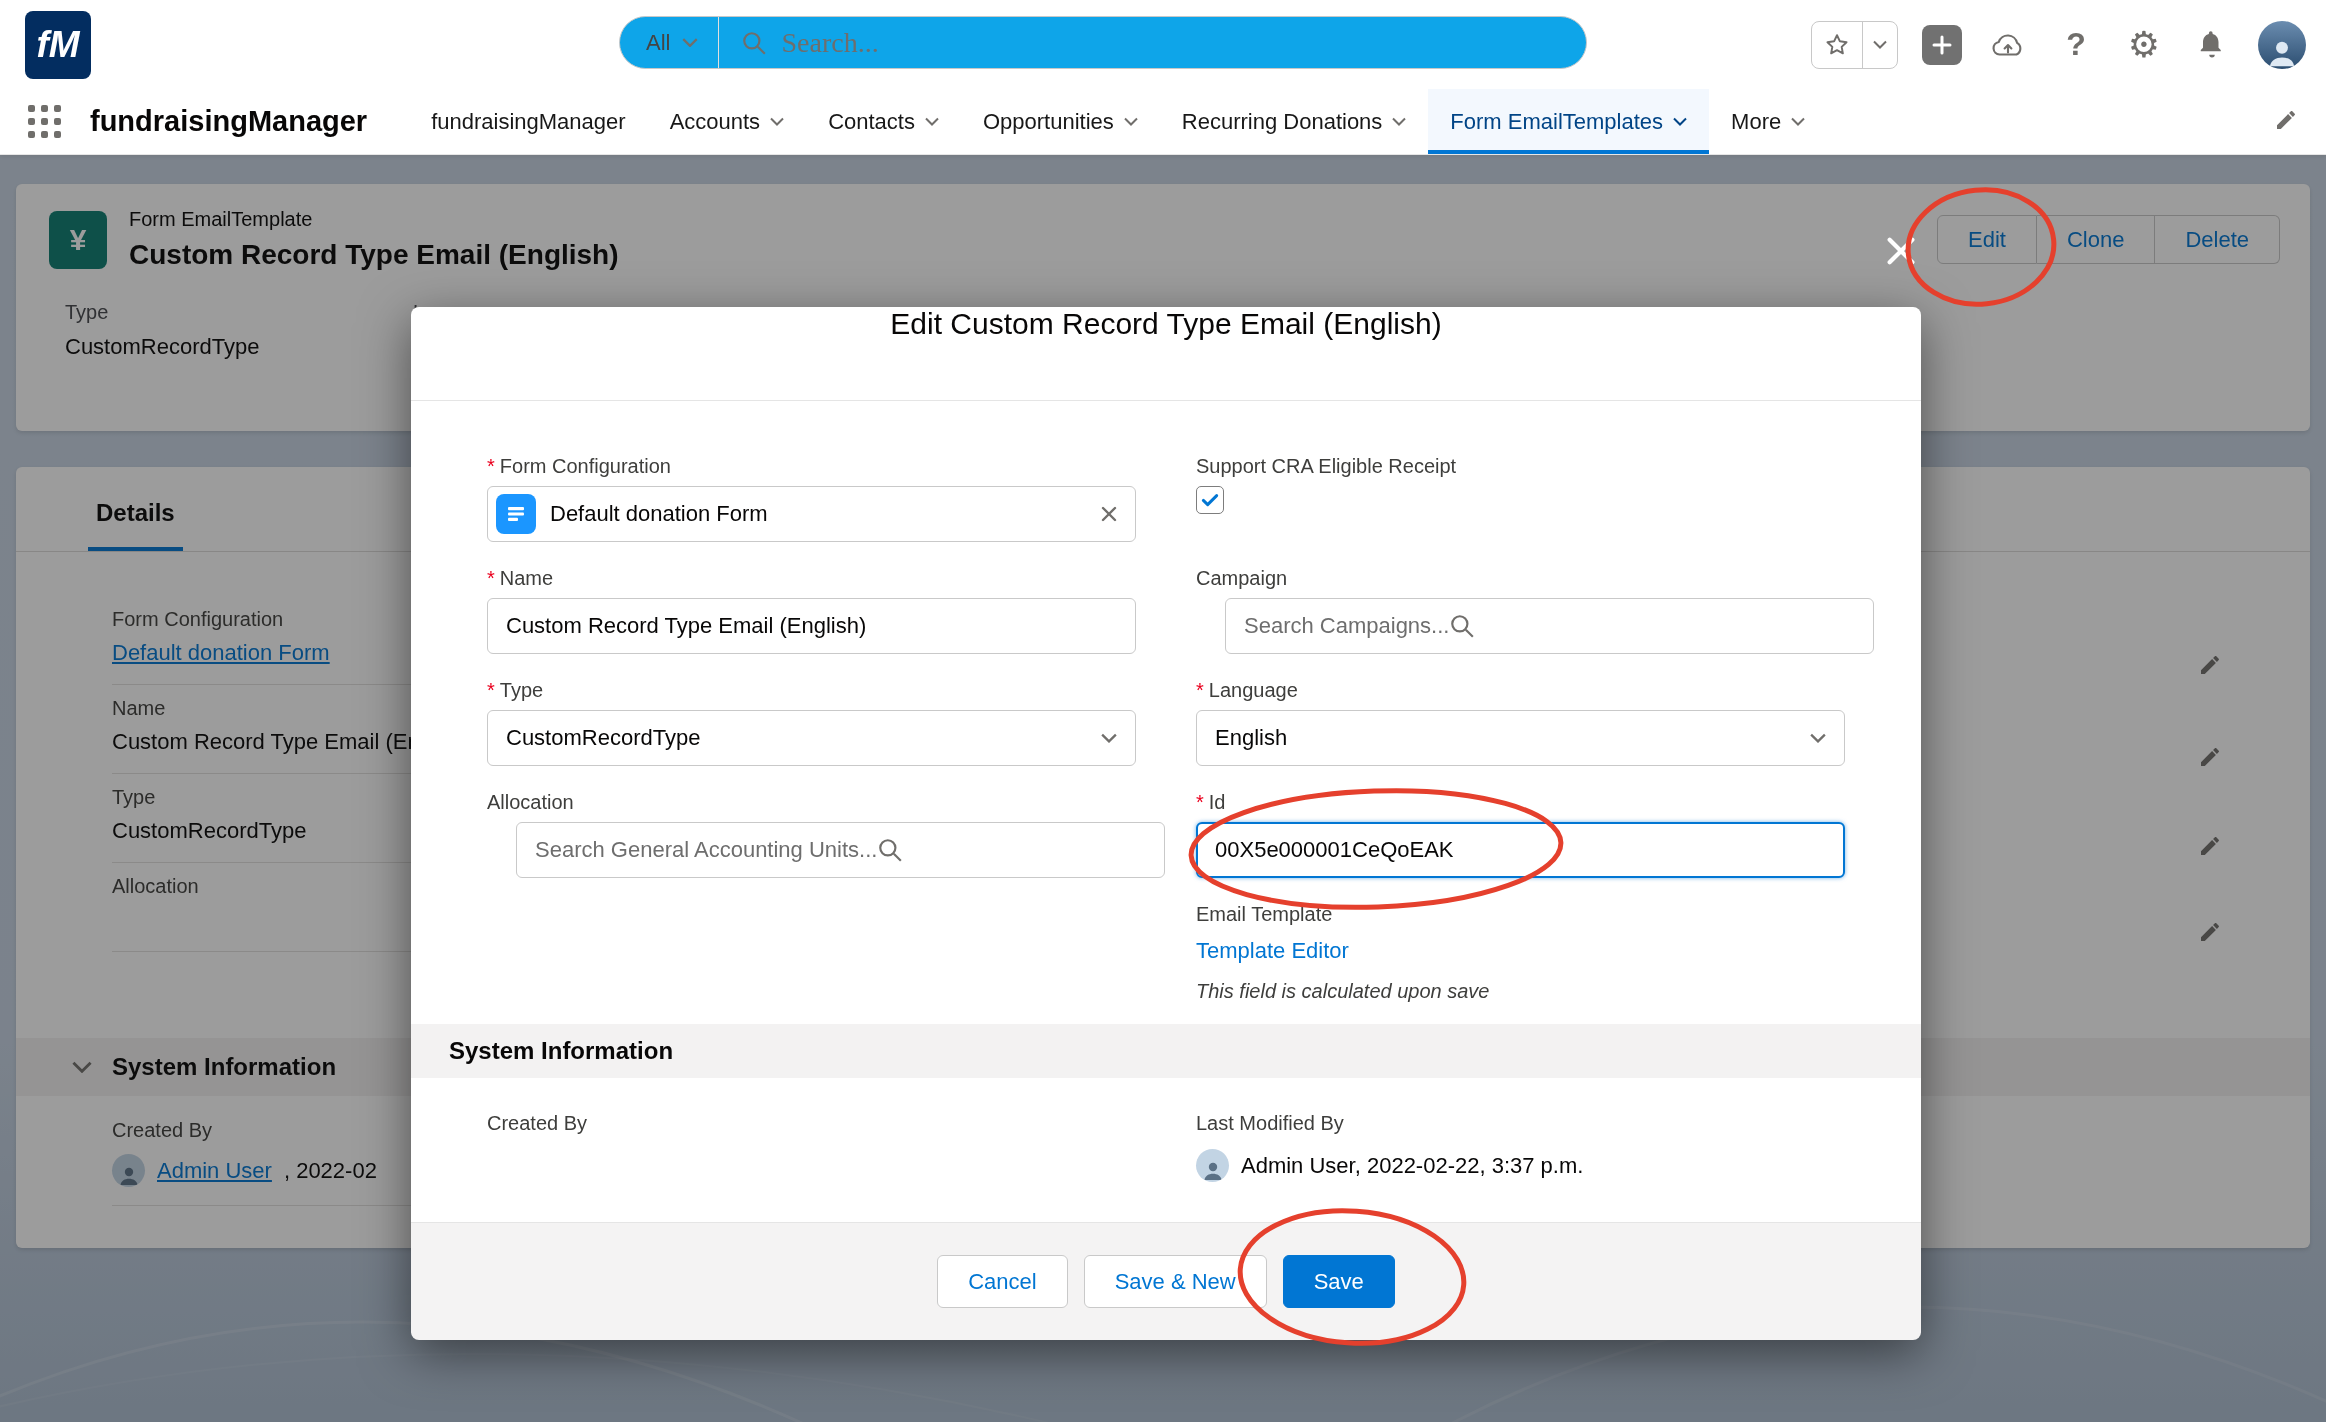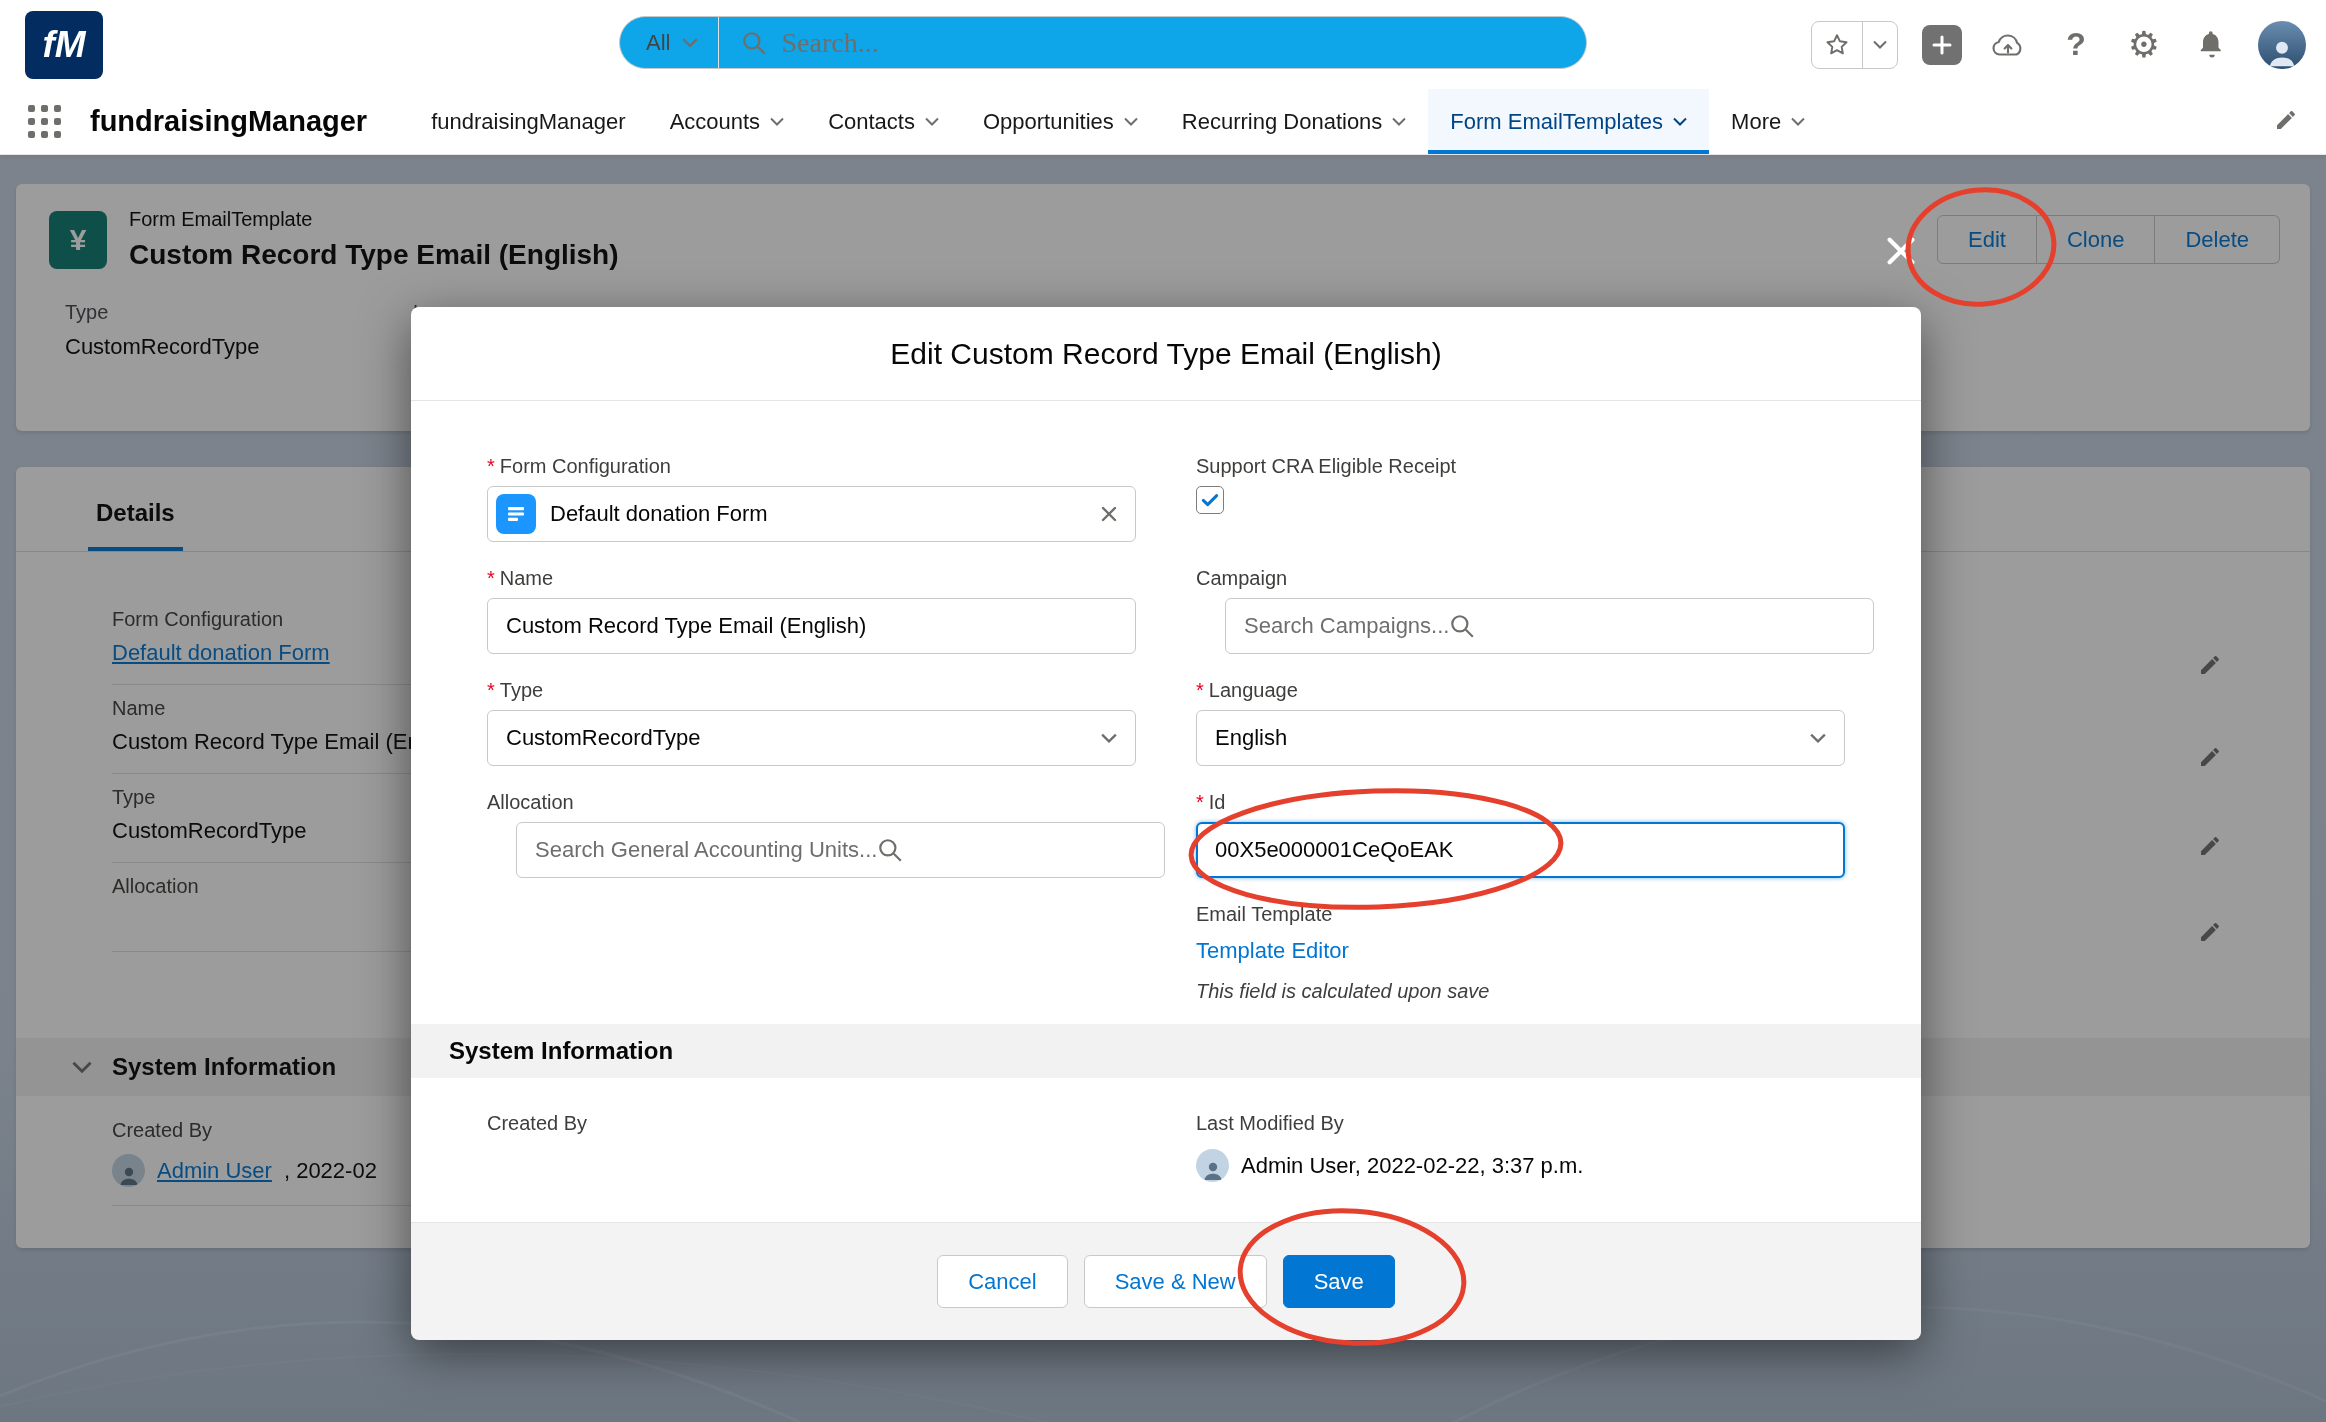--- a/index.html
+++ b/index.html
@@ -2,21 +2,21 @@
 <html><head>
 <meta charset="utf-8">
 <style>
   html,body{margin:0;padding:0;}
   body{
     width:2326px;height:1422px;position:relative;overflow:hidden;
     font-family:"Liberation Sans", sans-serif;background:#fff;color:#080707;
   }
   
   .global-header{position:absolute;left:0;top:0;width:2326px;height:89px;background:#fff;z-index:6;}
-  .logo{position:absolute;left:25px;top:11px;width:78px;height:68px;background:#032d60;border-radius:8px;
+  .logo{position:absolute;left:25px;top:11px;width:66px;height:68px;background:#032d60;border-radius:8px;
     color:#fff;font-style:italic;font-weight:bold;font-size:37px;display:flex;align-items:center;justify-content:center;}
   .search-bar{position:absolute;left:619px;top:16px;width:968px;height:53px;border:1px solid #c8c8c8;border-radius:28px;
     background:#0ea5e9;display:flex;align-items:center;box-sizing:border-box;}
   .search-scope{display:flex;align-items:center;gap:12px;padding:0 20px 0 26px;height:100%;border-right:1px solid #e0e0e0;
     color:#444;font-size:22px;cursor:pointer;}
   .search-mag{margin:0 12px 0 22px;display:flex;}
   .search-input{border:none;outline:none;flex:1;font-size:28px;color:#444;background:transparent;font-family:Liberation Serif, serif;}
   .search-input::placeholder{color:#6e6e6e;}
   .header-icons{position:absolute;right:20px;top:0;height:89px;display:flex;align-items:center;gap:24px;}
   .fav-group{display:flex;align-items:stretch;border:1px solid #c8c8c8;border-radius:8px;height:46px;overflow:hidden;}
@@ -74,21 +74,21 @@
   .dc-createdby .lbl{font-size:20px;color:#3e3e3c;margin-bottom:12px;}
   .dc-createdby .who{display:flex;align-items:center;gap:12px;font-size:22px;color:#080707;white-space:nowrap;}
   .dc-createdby .who a{color:#0176d3;text-decoration:underline;cursor:pointer;}
   .mini-avatar{width:33px;height:33px;border-radius:50%;background:#c2d4e4;display:inline-flex;align-items:flex-end;
     justify-content:center;overflow:hidden;flex:none;}
   .pencil{position:absolute;right:88px;cursor:pointer;}
   
   .backdrop{position:absolute;left:0;top:155px;width:2326px;height:1267px;background:rgba(20,19,19,.42);z-index:10;}
   .modal{position:absolute;left:411px;top:307px;width:1510px;height:1031px;background:#fff;border-radius:8px;z-index:20;
     box-shadow:0 14px 50px rgba(0,0,0,.5);display:flex;flex-direction:column;}
-  .modal-header{height:93px;border-bottom:1px solid #e5e5e5;display:flex;align-items:center;justify-content:center;flex:none;}
+  .modal-header{height:93px;border-bottom:1px solid #e5e5e5;display:flex;justify-content:center;flex:none;}
   .modal-title{font-size:30px;font-weight:400;color:#080707;}
   .modal-body{height:623px;padding:54px 76px 0;box-sizing:border-box;display:grid;grid-template-columns:649px 649px;column-gap:60px;flex:none;}
   .field{margin-bottom:25px;}
   .flabel{font-size:20px;color:#3e3e3c;margin-bottom:8px;display:flex;align-items:baseline;}
   .req{color:#ea001e;margin-right:5px;}
   .finput{height:56px;border:1px solid #c9c9c9;border-radius:6px;display:flex;align-items:center;padding:0 18px;
     font-size:22px;color:#080707;box-sizing:border-box;background:#fff;width:100%;}
   input.finput{outline:none;font-family:inherit;}
   input.finput.focused{border:2px solid #0176d3;box-shadow:0 0 4px rgba(1,118,211,.55);padding:0 17px;}
   .pill-input{gap:14px;padding:0 16px 0 8px;cursor:pointer;}

